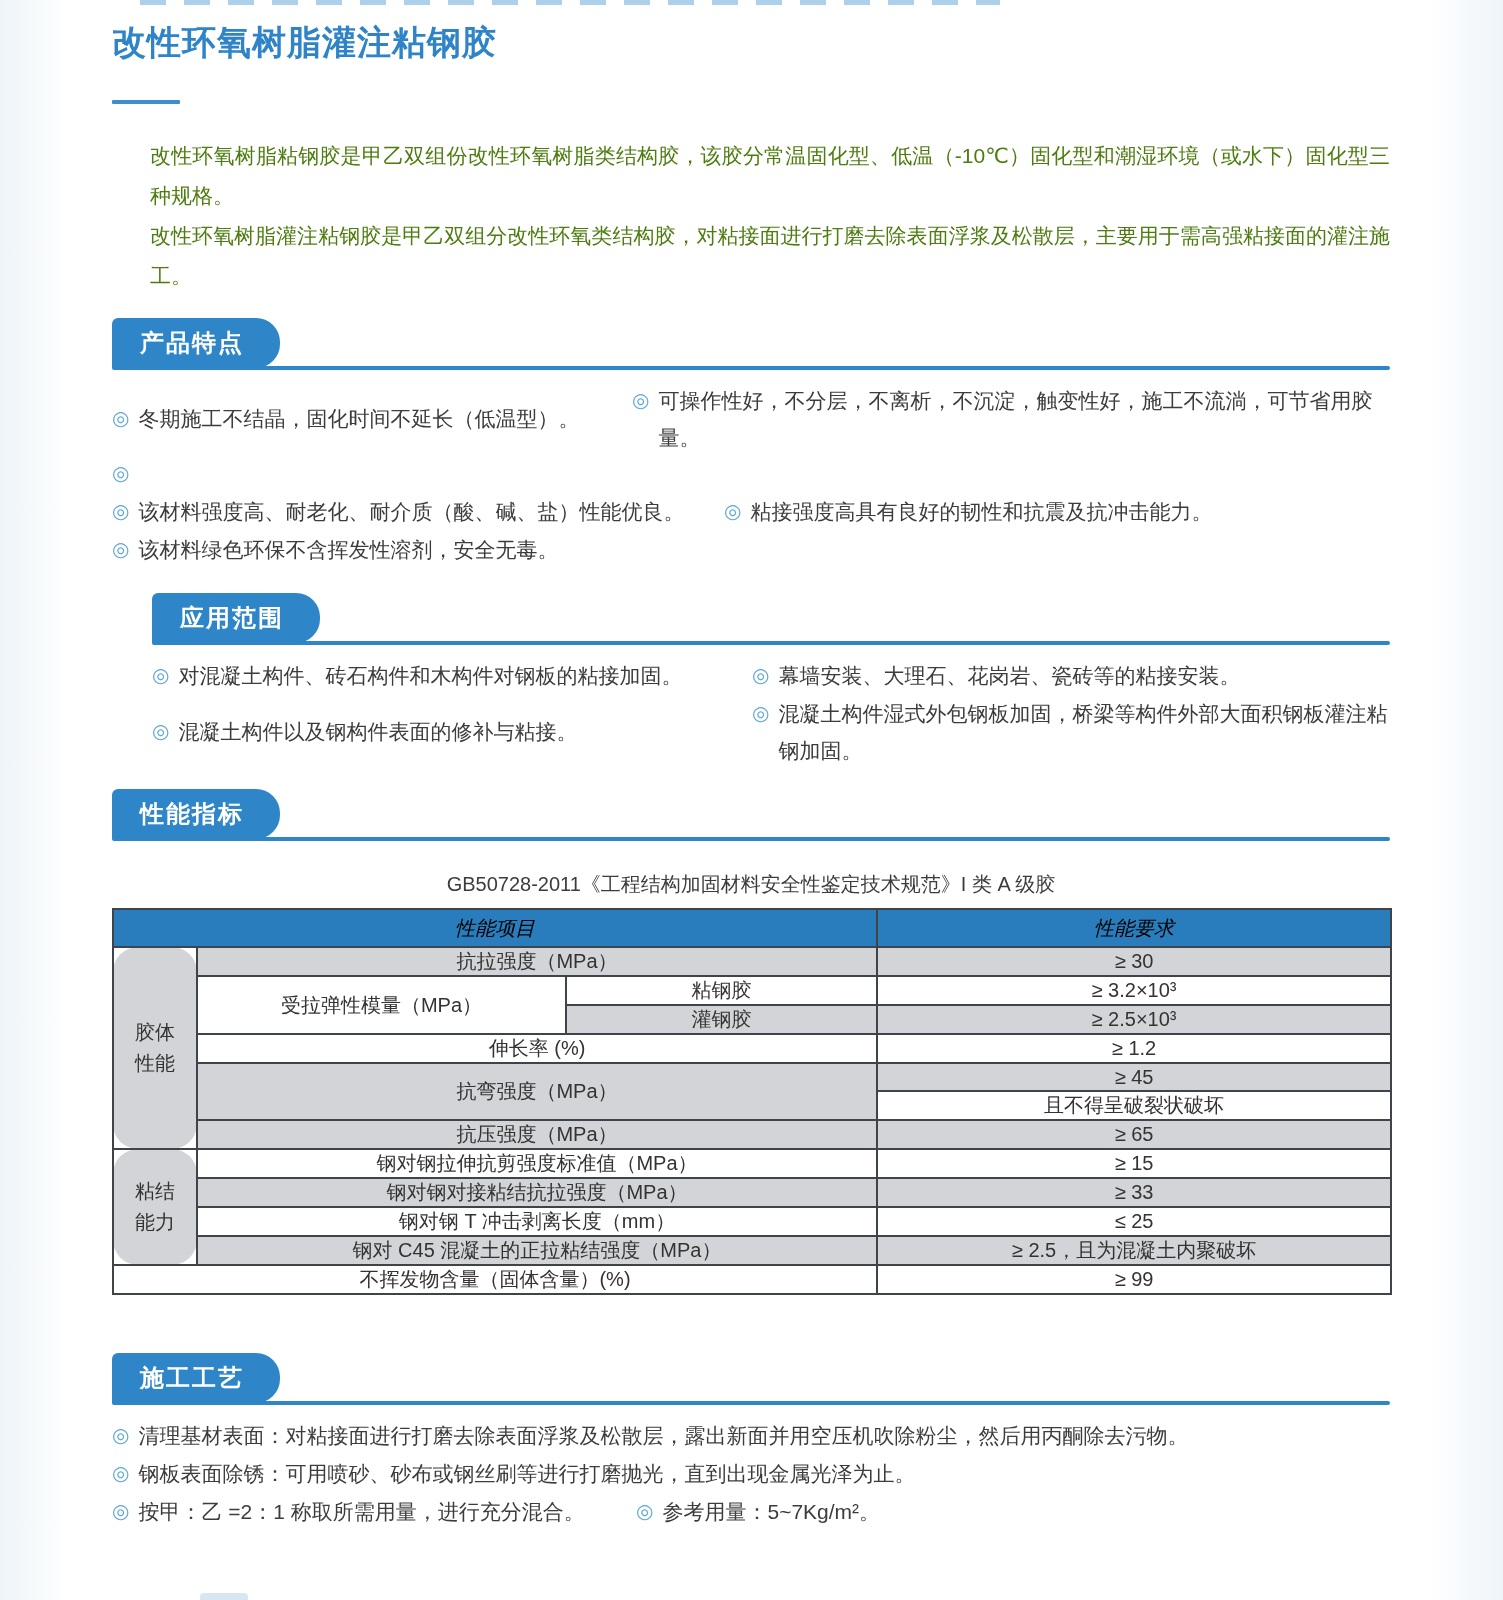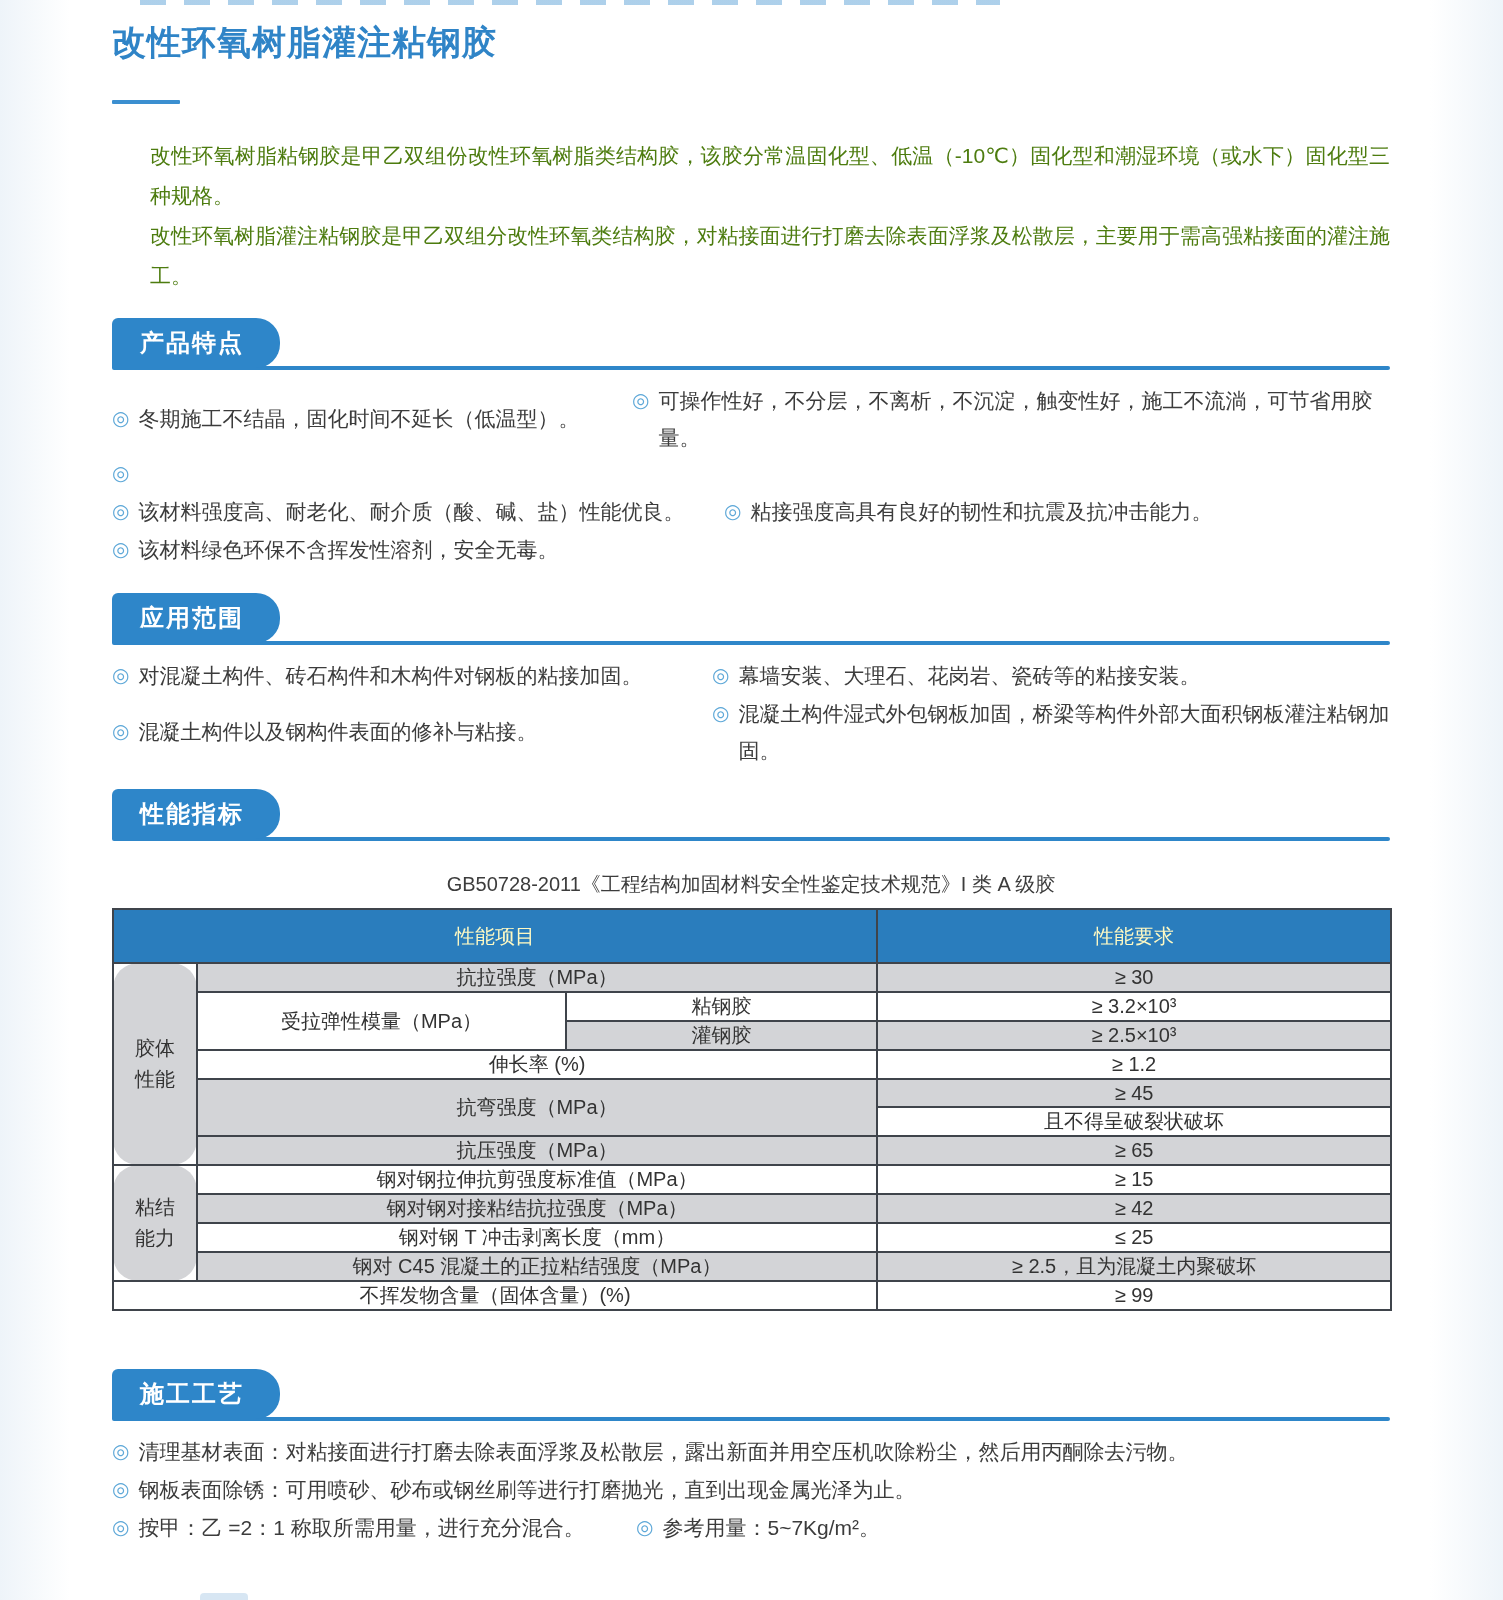--- a/index.html
+++ b/index.html
@@ -68,27 +68,27 @@
   .perf-caption{margin-top:30px;text-align:center;font-size:20px;color:#3c3c3c;}
   table.perf{
     width:100%;border-collapse:collapse;table-layout:fixed;margin-top:10px;
     border:2px solid var(--border);
   }
   .perf th,.perf td{
     border:2px solid var(--border);
     height:28px;text-align:center;vertical-align:middle;
     font-size:20px;color:#333;padding:0 6px;font-weight:normal;
   }
-  .perf thead th{background:var(--blue-dark);color:#fef9c3;height:54px;}
+  .perf thead th{background:var(--blue-dark);color:#000000;height:38px;font-style:italic;}
   .c-gray{background:var(--row-gray);}
   .c-white{background:#ffffff;}
   .cat-cell{background:var(--row-gray);border-radius:25px;}
   .cat-label{display:inline-block;width:2.15em;line-height:1.55;text-align:center;}
   
-  .section-application{margin-top:26px;}
+  .section-application{margin-top:26px;margin-left:40px;}
   .section-performance{margin-top:22px;}
   .section-construction{margin-top:60px;}
   .next-section-hint{
     position:absolute;left:200px;bottom:0;width:48px;height:7px;
     background:#c6dcee;border-radius:4px 4px 0 0;opacity:.7;
   }
 </style>
 </head>
 <body>
 
@@ -222,21 +222,21 @@
           <td colspan="2" class="c-gray">抗压强度（MPa）</td>
           <td class="c-gray">≥ 65</td>
         </tr>
         <tr>
           <td rowspan="4" class="cat-cell"><span class="cat-label">粘结能力</span></td>
           <td colspan="2" class="c-white">钢对钢拉伸抗剪强度标准值（MPa）</td>
           <td class="c-white">≥ 15</td>
         </tr>
         <tr>
           <td colspan="2" class="c-gray">钢对钢对接粘结抗拉强度（MPa）</td>
-          <td class="c-gray">≥ 42</td>
+          <td class="c-gray">≥ 33</td>
         </tr>
         <tr>
           <td colspan="2" class="c-white">钢对钢 T 冲击剥离长度（mm）</td>
           <td class="c-white">≤ 25</td>
         </tr>
         <tr>
           <td colspan="2" class="c-gray">钢对 C45 混凝土的正拉粘结强度（MPa）</td>
           <td class="c-gray">≥ 2.5，且为混凝土内聚破坏</td>
         </tr>
         <tr>

